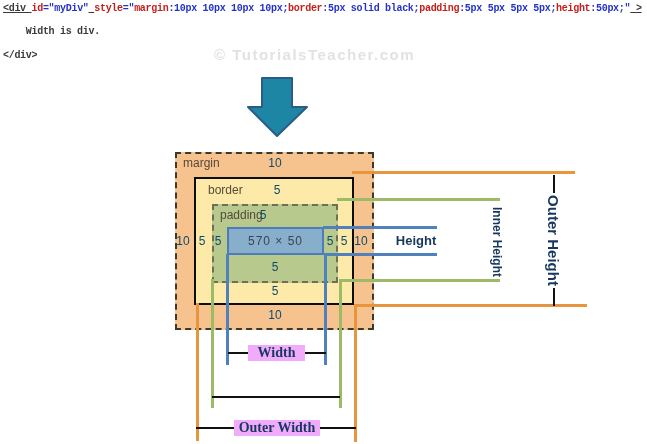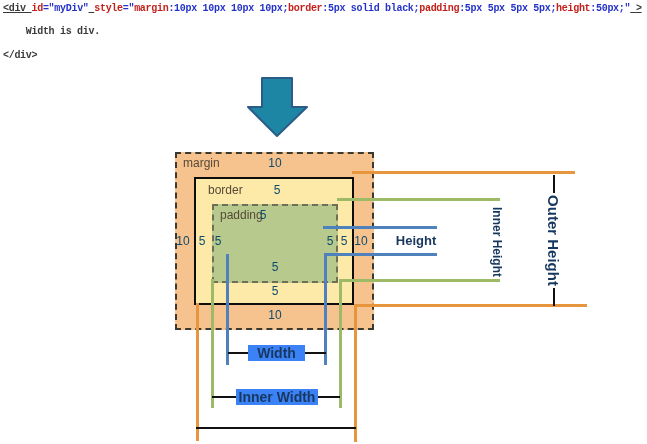--- a/index.html
+++ b/index.html
@@ -32,40 +32,44 @@
   .dnum{position:absolute;font-size:12px;color:#0c4a6e;width:20px;height:14px;
         line-height:14px;text-align:center;}
   
   .oline{background:#e8963e;}
   .gline{background:#9dbb67;}
   .bline{background:#4f81bd;}
   .kline{background:#111;}
   
   .navlbl{color:#17375e;font-weight:bold;}
   .rot{transform:rotate(90deg);text-align:center;}
-  .bracket-label{position:absolute;background:#3b82f6;text-align:center;
-                 font-size:14px;color:#17375e;font-weight:bold;height:16px;line-height:16px;}
+  .bracket-label{position:absolute;background:#f0abfc;text-align:center;
+                 font-size:14px;color:#17375e;font-weight:bold;height:16px;line-height:16px;font-family:Liberation Serif, serif;}
 </style>
 </head>
 <body>
 
 <div id="canvas">
 
   <div class="code-line" style="top:3px;"><span class="tok-dark">&lt;div </span><span class="tok-red">id</span><span class="tok-blue">="myDiv"</span><span class="tok-dark"> </span><span class="tok-red">style</span><span class="tok-blue">="</span><span class="tok-red">margin</span><span class="tok-blue">:10px 10px 10px 10px;</span><span class="tok-red">border</span><span class="tok-blue">:5px solid black;</span><span class="tok-red">padding</span><span class="tok-blue">:5px 5px 5px 5px;</span><span class="tok-red">height</span><span class="tok-blue">:50px;</span><span class="tok-blue">"</span><span class="tok-dark"> &gt;</span></div>
   <div class="code-line" style="top:26px;">    Width is div.</div>
   <div class="code-line" style="top:50px;">&lt;/div&gt;</div>
 
+  <div class="watermark">© TutorialsTeacher.com</div>
 
   <svg class="abs" style="left:240px;top:74px;" width="80" height="68">
     <polygon points="22,4 52,4 52,33 67,33 37,62 8,33 22,33" fill="#1e86a5" stroke="#2b5c88" stroke-width="2" stroke-linejoin="round"></polygon>
   </svg>
 
   <div class="abs margin-box"></div>
   <div class="abs border-box"></div>
   <div class="abs padding-box"></div>
+  <div class="abs content-box">
+      <span>570 × 50</span>
+    </div>
 
   <div class="dlbl" style="left:183px;top:156px;">margin</div>
   <div class="dnum" style="left:265px;top:156px;">10</div>
   <div class="dlbl" style="left:208px;top:183px;">border</div>
   <div class="dnum" style="left:267px;top:183px;">5</div>
   <div class="dlbl" style="left:220px;top:208px;">padding</div>
   <div class="dnum" style="left:253px;top:208px;">5</div>
 
   <div class="dnum" style="left:173px;top:234px;">10</div>
   <div class="dnum" style="left:192px;top:234px;">5</div>
@@ -96,17 +100,17 @@
   <div class="abs navlbl" style="left:392px;top:233px;width:48px;font-size:13px;text-align:center;">Height</div>
   <div class="abs navlbl rot" style="left:457px;top:235px;width:80px;font-size:12px;font-weight:600;">Inner Height</div>
   <div class="abs navlbl rot" style="left:498px;top:232px;width:110px;font-size:15px;">Outer Height</div>
   <div class="abs kline" style="left:553px;top:175px;width:2px;height:18px;"></div>
   <div class="abs kline" style="left:553px;top:288px;width:2px;height:18px;"></div>
 
   <div class="abs kline" style="left:228px;top:352px;width:98px;height:2px;"></div>
   <div class="bracket-label" style="left:248px;top:345px;width:57px;">Width</div>
 
   <div class="abs kline" style="left:212px;top:396px;width:128px;height:2px;"></div>
-  <div class="bracket-label" style="left:236px;top:389px;width:82px;">Inner Width</div>
 
   <div class="abs kline" style="left:196px;top:427px;width:160px;height:2px;"></div>
+  <div class="bracket-label" style="left:234px;top:420px;width:86px;">Outer Width</div>
 
 </div>
 
 </body></html>

